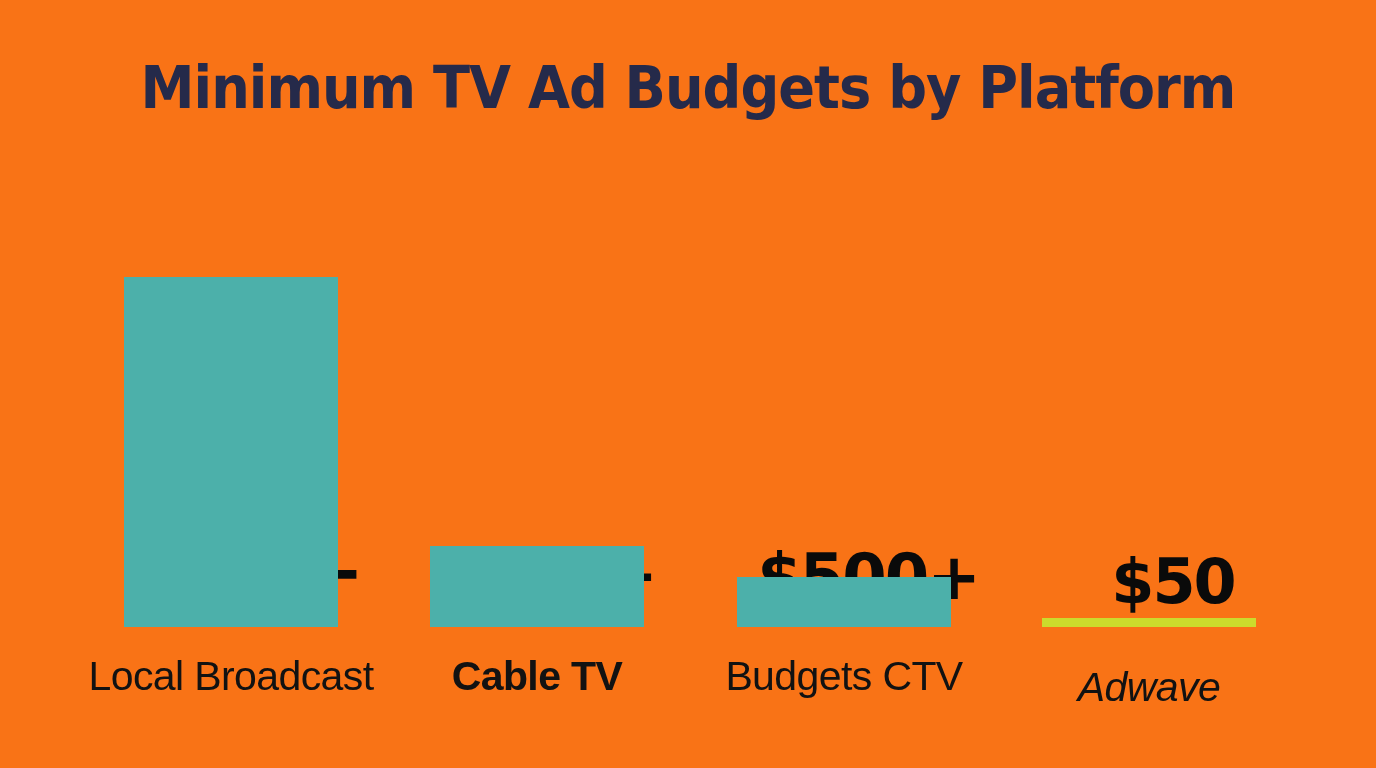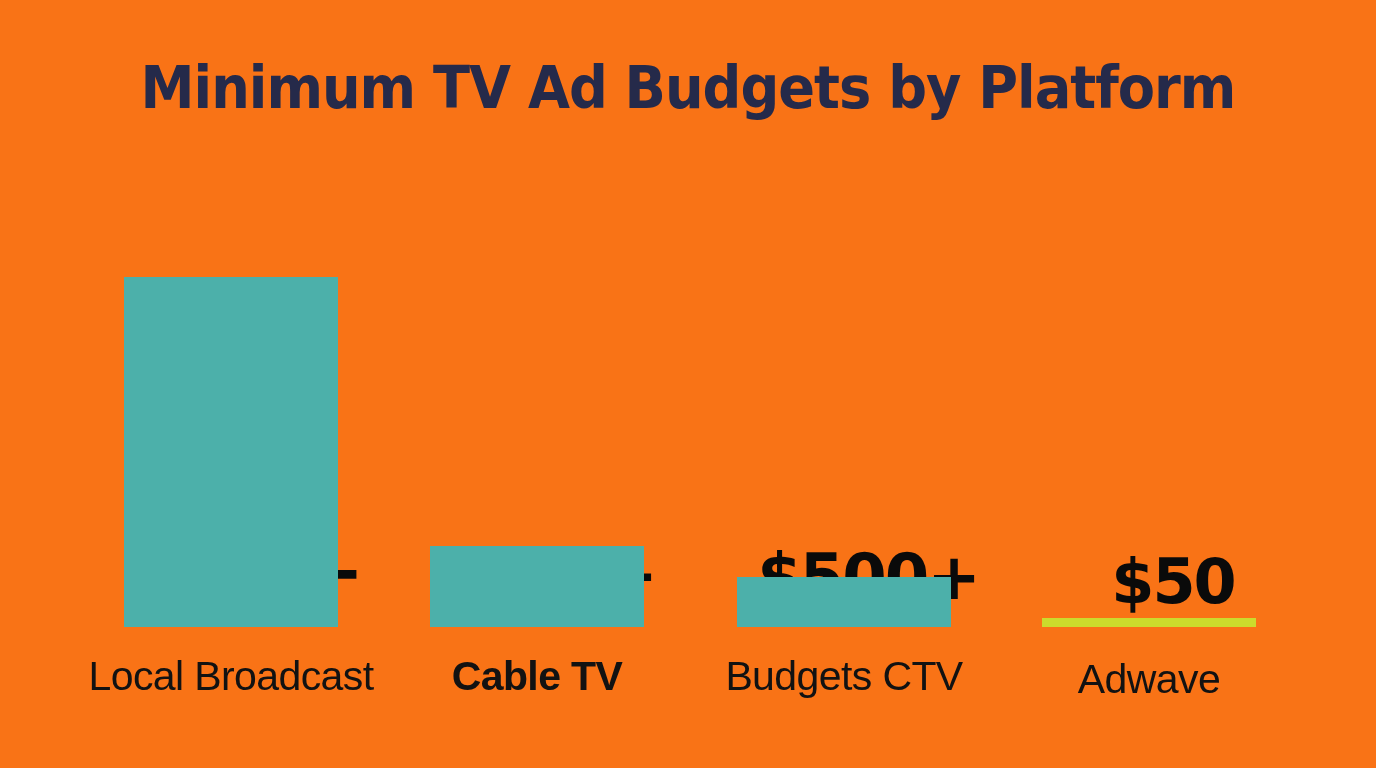--- a/index.html
+++ b/index.html
@@ -100,21 +100,21 @@
   #bar-rect-0 { height: 350px; }
   #bar-rect-1 { height: 81px; }
   #bar-rect-2 { height: 50px; }
   #bar-rect-3 { height: 9px; }
 
   #bar-value-0 { font-size: 74px; }
   #bar-value-1 { font-size: 66px; }
   #bar-value-2 { font-size: 64px; }
   #bar-value-3 { font-size: 62px; margin-bottom: 14px; }
 
-  #bar-label-3 { margin-top: 32px; }
+  #bar-label-3 { margin-top: 40px; font-style: italic; }
 </style>
 </head>
 <body style="background: rgb(253, 253, 253);">
 
 <div id="chart-root" style="background: #f97316;">
 
   <div id="chart-title" style="color: rgb(37, 42, 74);">Minimum TV Ad Budgets by Platform</div>
 
   <div id="plot-area">
 

